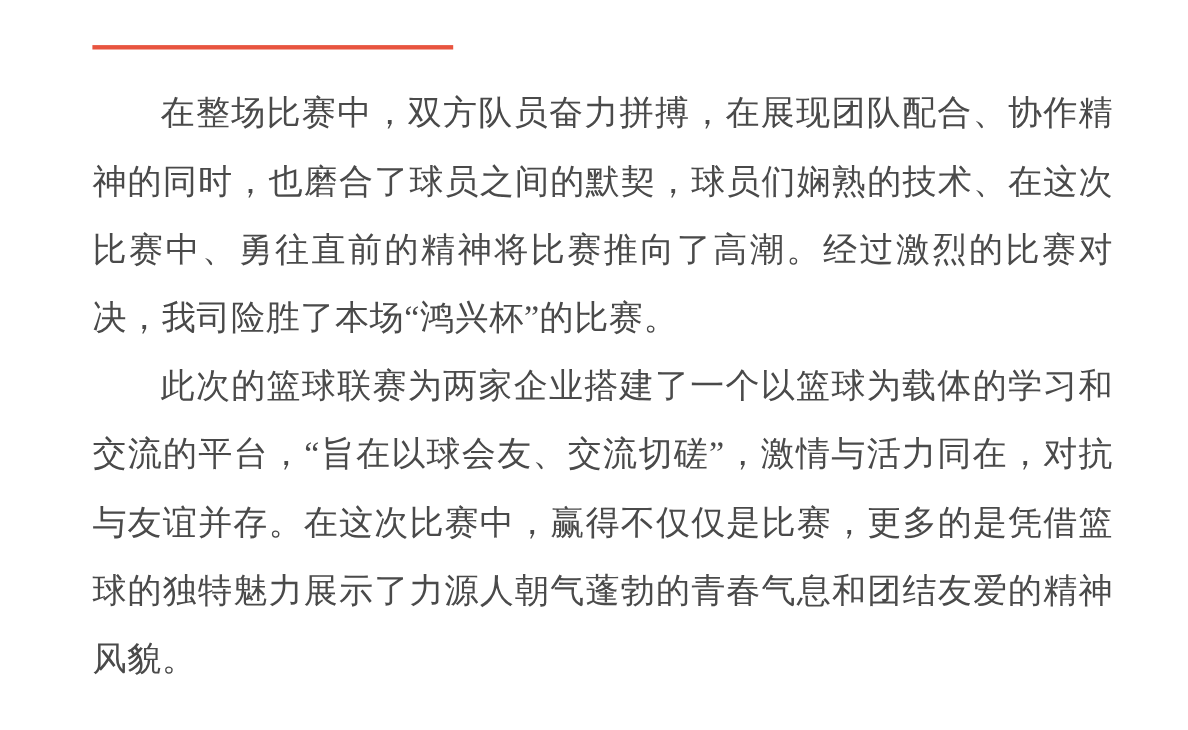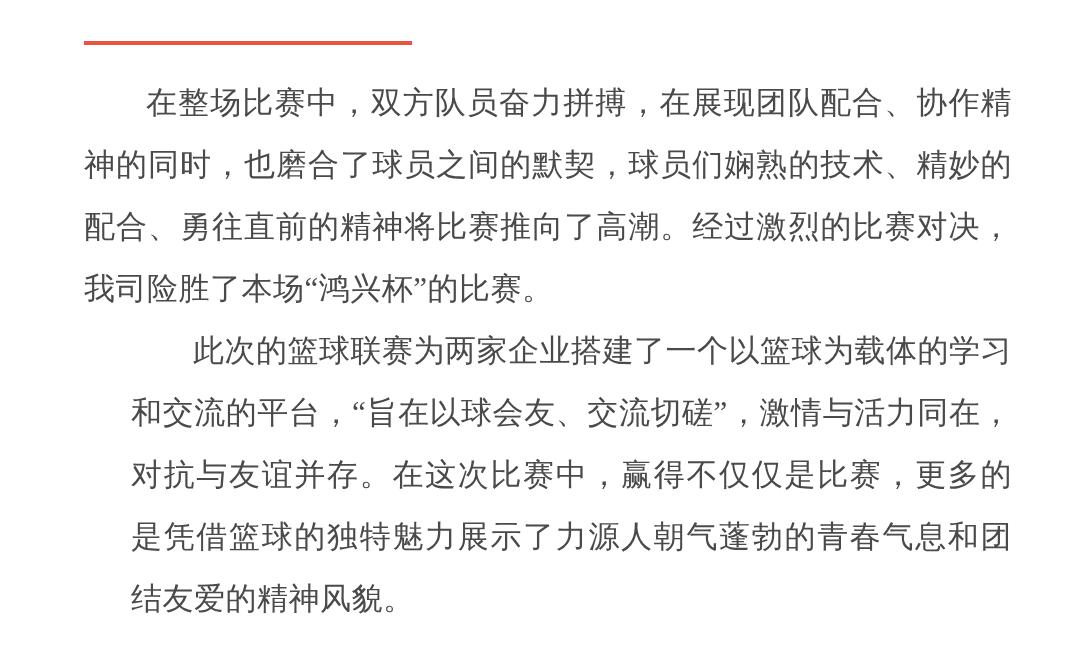--- a/index.html
+++ b/index.html
@@ -41,28 +41,27 @@
     line-height: 62px;
     letter-spacing: 0.5px;
     text-align: justify;
     text-justify: inter-ideograph;
     text-indent: 2em;
     font-family: "Liberation Serif", "DejaVu Serif", serif;
     font-weight: 400;
   }
   .para + .para {
     margin-top: 0;
-    margin-left: 47px;
   }
 </style>
 </head>
 <body>
 
 <div class="page">
 
   <div class="rule"></div>
 
   <div class="article">
-    <p class="para">在整场比赛中，双方队员奋力拼搏，在展现团队配合、协作精神的同时，也磨合了球员之间的默契，球员们娴熟的技术、精妙的配合、勇往直前的精神将比赛推向了高潮。经过激烈的比赛对决，我司险胜了本场“鸿兴杯”的比赛。</p>
+    <p class="para">在整场比赛中，双方队员奋力拼搏，在展现团队配合、协作精神的同时，也磨合了球员之间的默契，球员们娴熟的技术、在这次比赛中、勇往直前的精神将比赛推向了高潮。经过激烈的比赛对决，我司险胜了本场“鸿兴杯”的比赛。</p>
     <p class="para">此次的篮球联赛为两家企业搭建了一个以篮球为载体的学习和交流的平台，“旨在以球会友、交流切磋”，激情与活力同在，对抗与友谊并存。在这次比赛中，赢得不仅仅是比赛，更多的是凭借篮球的独特魅力展示了力源人朝气蓬勃的青春气息和团结友爱的精神风貌。</p>
   </div>
 
 </div>
 
 </body></html>

